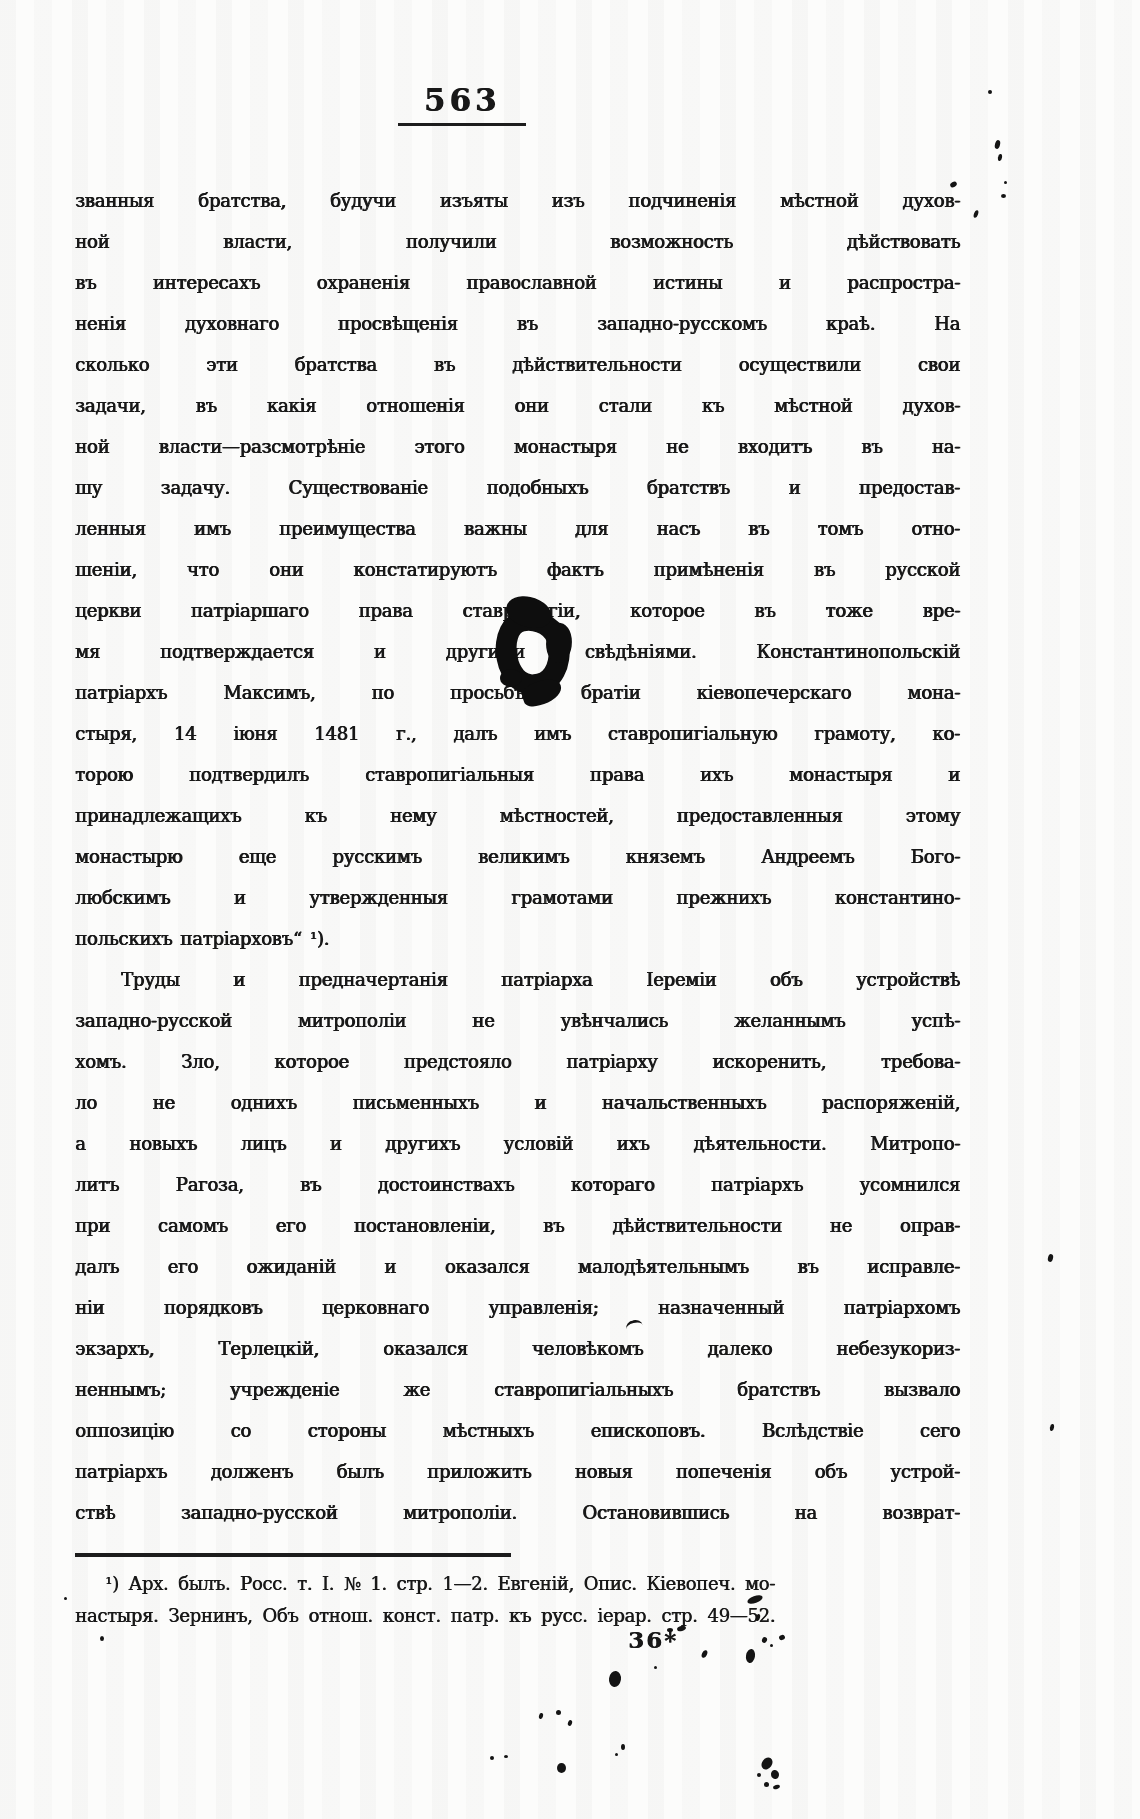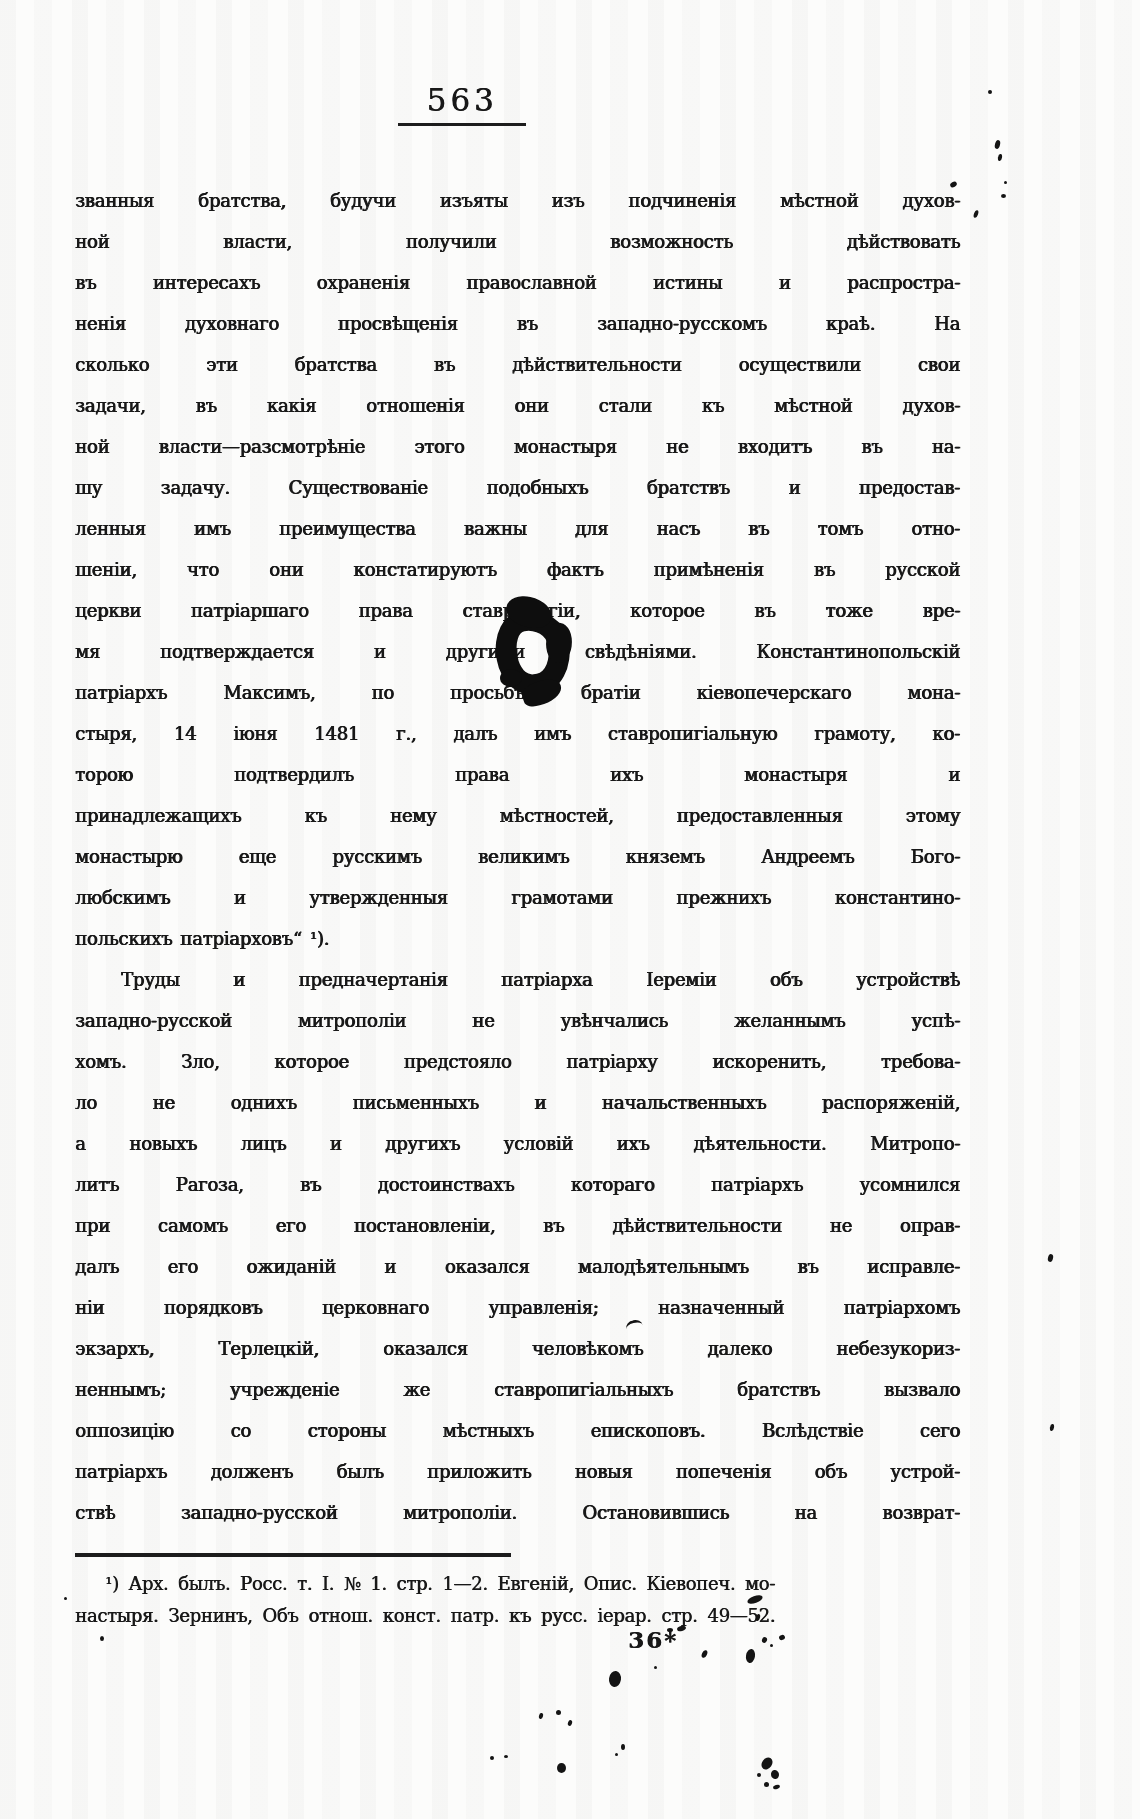--- a/index.html
+++ b/index.html
@@ -14,21 +14,21 @@
         rgba(120,120,118,0.045) 0px, rgba(120,120,118,0.045) 16px,
         rgba(255,255,255,0.0) 16px, rgba(255,255,255,0.0) 34px,
         rgba(120,120,118,0.03) 34px, rgba(120,120,118,0.03) 52px,
         rgba(255,255,255,0.0) 52px, rgba(255,255,255,0.0) 72px),
       #fcfcfb;
     font-family:"DejaVu Serif","Liberation Serif",serif;
   }
   
   .pagenum-wrap{position:absolute;left:392px;top:82px;width:140px;text-align:center;}
   .pagenum{
-    font-size:31px;font-weight:normal;letter-spacing:4px;
+    font-size:31px;font-weight:bold;letter-spacing:4px;
     text-shadow:0.7px 0 0 #181818;
   }
   .pagenum-rule{width:128px;height:3px;background:#1d1d1d;margin:5px auto 0 auto;}
   
   .bodytext{
     position:absolute;left:75px;top:180px;width:885px;
     font-size:18px;
     letter-spacing:-0.2px;
     text-shadow:0.8px 0 0 #1b1b1b, 0 0.4px 0 rgba(27,27,27,.85);
   }
@@ -215,20 +215,21 @@
           <span>г.,</span>
           <span>далъ</span>
           <span>имъ</span>
           <span>ставропигіальную</span>
           <span>грамоту,</span>
           <span>ко-</span>
         </div>
         <div class="line">
           <span>торою</span>
           <span>подтвердилъ</span>
+          <span>ставропигіальныя</span>
           <span>права</span>
           <span>ихъ</span>
           <span>монастыря</span>
           <span>и</span>
         </div>
         <div class="line">
           <span>принадлежащихъ</span>
           <span>къ</span>
           <span>нему</span>
           <span>мѣстностей,</span>

